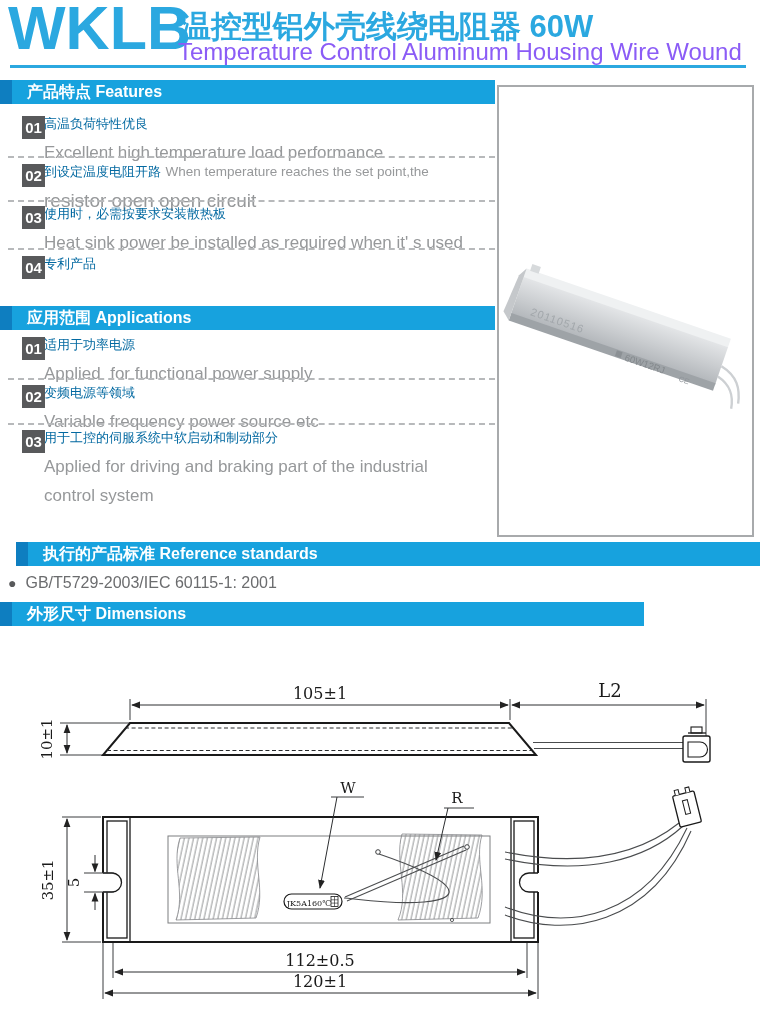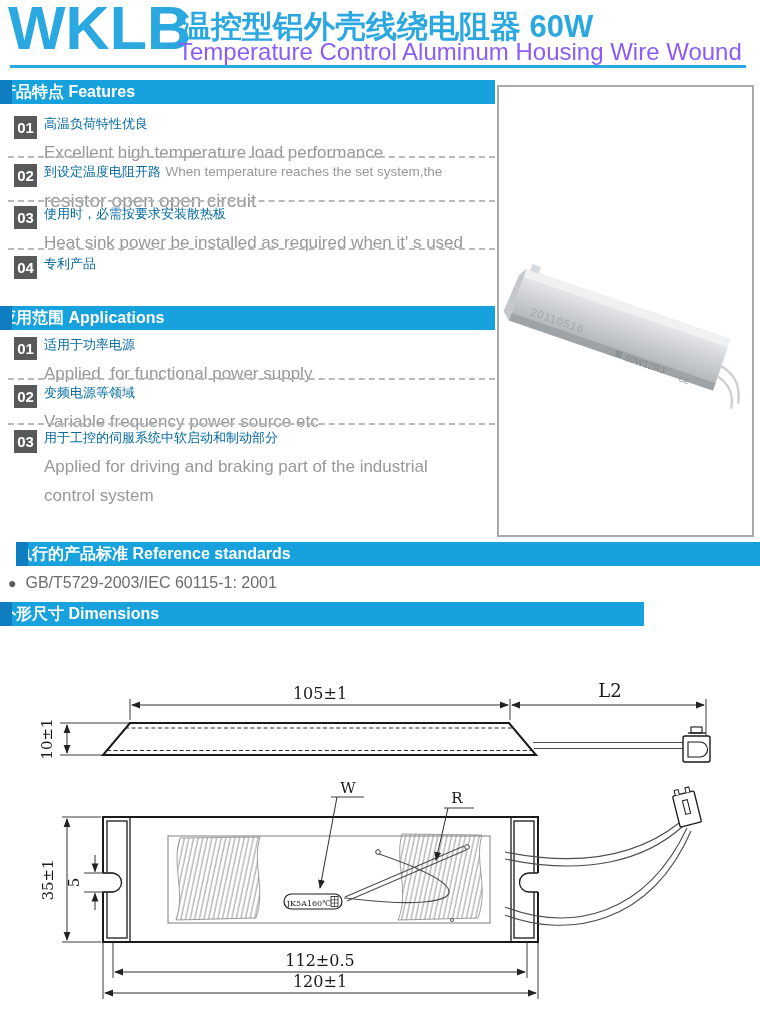--- a/index.html
+++ b/index.html
@@ -3,28 +3,28 @@
 <meta charset="utf-8">
 <style>
   html,body{margin:0;padding:0;background:#fff;}
   .page{position:relative;width:760px;height:1011px;background:#fff;overflow:hidden;
         font-family:"Liberation Sans",sans-serif;}
   .brand{position:absolute;left:8px;top:-4px;font-size:61px;line-height:64px;font-weight:bold;color:#2BA8E0;}
   .title-zh{position:absolute;left:180px;top:6px;font-size:31px;font-weight:bold;color:#2BA8E0;white-space:nowrap;}
   .title-en{position:absolute;left:178px;top:38px;font-size:24px;color:#8b5cf6;white-space:nowrap;}
   .rule{position:absolute;left:10px;top:65px;width:736px;height:3px;background:#2BA8E0;}
   .banner{position:absolute;height:24px;background:#17A2DE;color:#fff;font-size:16px;font-weight:bold;
-          line-height:24px;box-sizing:border-box;}
+          line-height:24px;padding-left:27px;box-sizing:border-box;}
   .banner::before{content:"";position:absolute;left:0;top:0;width:12px;height:24px;background:#0E7EC0;}
   #banner-features{left:0;top:80px;width:495px;}
   #banner-apps{left:0;top:306px;width:495px;}
   #banner-standards{left:16px;top:542px;width:756px;}
   #banner-dims{left:0;top:602px;width:644px;}
   .row{position:absolute;left:10px;width:485px;}
-  .badge{position:absolute;left:4px;top:2px;width:23px;height:23px;background:#58595B;color:#fff;
+  .badge{position:absolute;left:12px;top:2px;width:23px;height:23px;background:#58595B;color:#fff;
          font-size:15px;font-weight:bold;text-align:center;line-height:23px;}
   .txt{margin-left:34px;}
   .zh{font-size:13px;line-height:20px;color:#0369a1;white-space:pre-wrap;}
   .en{font-size:17px;line-height:21px;color:#96989A;white-space:pre-wrap;margin-top:8px;}
   .en-inline{font-size:13.5px;color:#96989A;}
   .dash{position:absolute;left:8px;width:487px;border-top:2px dashed #B7B9BB;}
   .bullet-line{position:absolute;left:8px;top:574px;font-size:16px;color:#6B6C6E;}
   .bullet-dot{color:#58595B;font-size:14px;margin-right:9px;}
   .photo-box{position:absolute;left:497px;top:85px;width:257px;height:452px;border:2px solid #A8AAAC;
              box-sizing:border-box;background:#fff;}
@@ -53,21 +53,21 @@
     <div class="txt">
       <div class="zh">高温负荷特性优良</div>
       <div class="en">Excellent high temperature load performance</div>
     </div>
   </div>
   <div class="dash" style="top:156px"></div>
 
   <div class="row" style="top:162px">
     <div class="badge">02</div>
     <div class="txt">
-      <div><span class="zh">到设定温度电阻开路</span> <span class="en-inline">When temperature reaches the set system,the</span></div>
+      <div><span class="zh">到设定温度电阻开路</span> <span class="en-inline">When temperature reaches the set point,the</span></div>
       <div class="en" style="font-size:19px">resistor open open circuit</div>
     </div>
   </div>
   <div class="dash" style="top:200px"></div>
 
   <div class="row" style="top:204px">
     <div class="badge">03</div>
     <div class="txt">
       <div class="zh">使用时，必需按要求安装散热板</div>
       <div class="en">Heat sink power be installed as required when it' s used</div>

